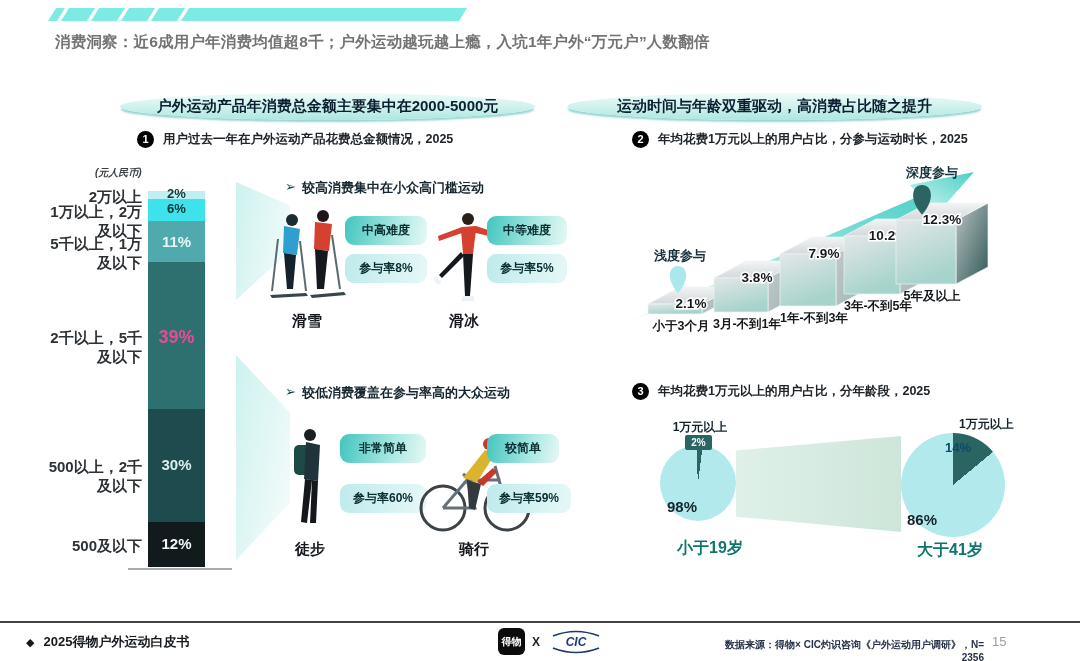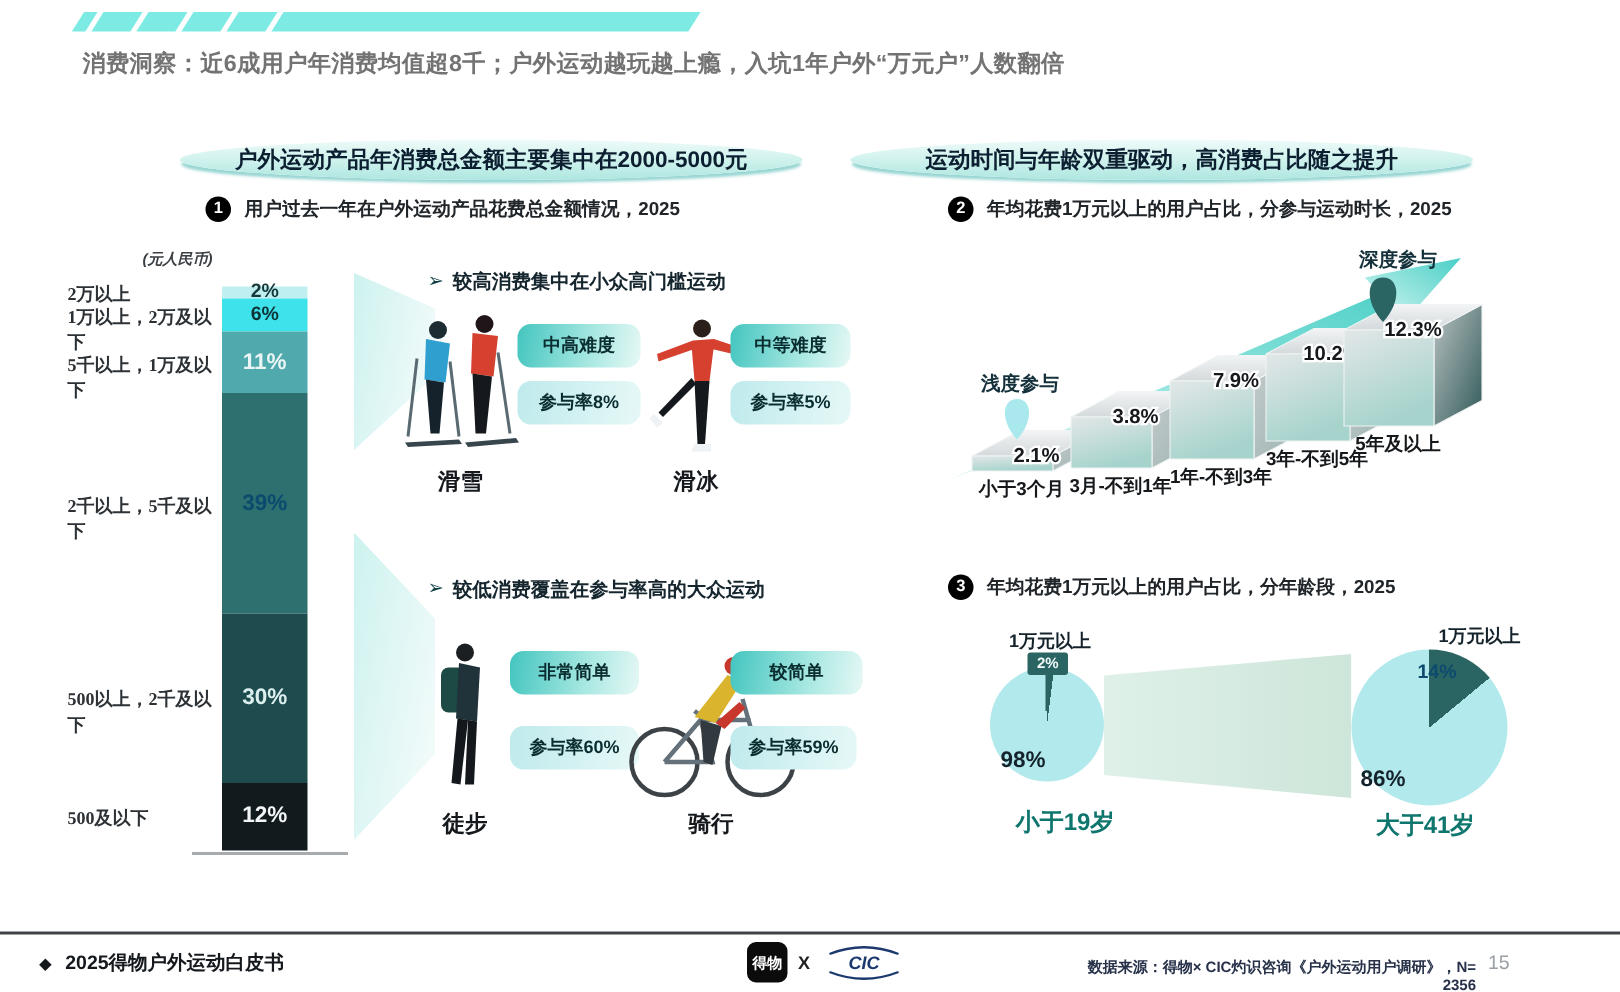--- a/index.html
+++ b/index.html
@@ -26,21 +26,21 @@
   .numcircle{display:inline-block;width:17px;height:17px;border-radius:50%;background:#000;color:#fff;
              font-size:11px;font-weight:bold;text-align:center;line-height:17px;flex:none;}
   .caption-row{position:absolute;display:flex;align-items:center;gap:9px;
                font-size:12.5px;font-weight:800;color:#20252a;}
 
   
   #chart1{left:45px;top:162px;width:215px;height:420px;}
   .unit-label{position:absolute;left:50px;top:4px;font-size:10px;font-style:italic;color:#3a3f44;font-weight:bold;}
   #bar-stack{position:absolute;left:103px;top:29px;width:57px;}
   .bar-seg{width:57px;}
-  .bar-cat{position:absolute;left:0;width:97px;text-align:left;font-size:12px;font-weight:800;color:#2c3136;font-family:Liberation Serif, serif;}
+  .bar-cat{position:absolute;left:0;width:97px;text-align:right;font-size:15px;font-weight:800;color:#2c3136;}
   .bar-pct{position:absolute;left:103px;width:57px;text-align:center;font-weight:800;}
   .baseline{position:absolute;left:83px;top:406px;width:104px;height:2px;background:#a7abae;}
 
   
   .chev{position:absolute;left:236px;width:54px;background:linear-gradient(100deg,#cdf2ef 0%,#f2fbfa 90%);}
   .chev1{top:182px;height:118px;clip-path:polygon(0 0,100% 20%,100% 58%,0 100%);}
   .chev2{top:355px;height:205px;clip-path:polygon(0 0,100% 28%,100% 72%,0 100%);}
 
   
   .sec-title{position:absolute;left:285px;width:300px;font-size:13px;font-weight:900;color:#16262e;display:flex;gap:6px;}
@@ -124,21 +124,21 @@
         <div class="bar-seg" style="height: 22.56px; background: rgb(62, 226, 234);"></div>
         <div class="bar-seg" style="height: 41.36px; background: rgb(79, 169, 173);"></div>
         <div class="bar-seg" style="height: 146.64px; background: rgb(46, 111, 112);"></div>
         <div class="bar-seg" style="height: 112.8px; background: rgb(30, 75, 77);"></div>
         <div class="bar-seg" style="height: 45.12px; background: rgb(17, 27, 30);"></div>
       </div>
     <div id="bar-pcts">
         <div class="bar-pct" style="top: 23.76px; color: rgb(21, 56, 58); font-size: 13px;">2%</div>
         <div class="bar-pct" style="top: 38.8px; color: rgb(13, 51, 54); font-size: 13px;">6%</div>
         <div class="bar-pct" style="top: 70.76px; color: rgb(234, 245, 245); font-size: 15px;">11%</div>
-        <div class="bar-pct" style="top: 164.76px; color: #0c4a6e; font-size: 15px;">39%</div>
+        <div class="bar-pct" style="top: 164.76px; color: #ec4899; font-size: 18px;">39%</div>
         <div class="bar-pct" style="top: 294.48px; color: rgb(220, 239, 239); font-size: 15px;">30%</div>
         <div class="bar-pct" style="top: 373.44px; color: rgb(242, 246, 246); font-size: 15px;">12%</div>
       </div>
     <div class="baseline"></div>
   </div>
 
   <div class="chev chev1"></div>
   <div class="chev chev2"></div>
 
   <div class="sec-title" style="top:179px;">
@@ -216,21 +216,21 @@
       <circle cx="92" cy="80" r="22" fill="none" stroke="#3c4246" stroke-width="3"></circle>
       <path d="M28 80 L52 52 L84 52 L92 80 M52 52 L60 80 L28 80" fill="none" stroke="#64707a" stroke-width="3"></path>
       <line x1="84" y1="52" x2="80" y2="38" stroke="#64707a" stroke-width="3"></line>
       <line x1="48" y1="46" x2="56" y2="52" stroke="#64707a" stroke-width="3"></line>
       <circle cx="74" cy="16" r="6" fill="#c7372b"></circle>
       <path d="M48 50 L70 22 L80 26 L62 54 Z" fill="#d9b42c"></path>
       <path d="M52 52 L66 56 L60 82 L54 80 Z" fill="#323a40"></path>
       <path d="M62 54 L78 40 L82 44 L68 58 Z" fill="#c7372b"></path>
     </svg>
   </div>
-  <div class="badge diff" style="left:487px;top:434px;width:88px;">
+  <div class="badge diff" style="left:487px;top:434px;width:72px;">
     <span>较简单</span>
   </div>
   <div class="badge part" style="left:487px;top:484px;width:84px;">
     <span>参与率59%</span>
   </div>
 
   <div class="sport-label" style="left:278px;top:540px;width:64px;">徒步</div>
   <div class="sport-label" style="left:420px;top:540px;width:108px;">骑行</div>
 
   <div class="caption-row" style="left:632px;top:131px;">

